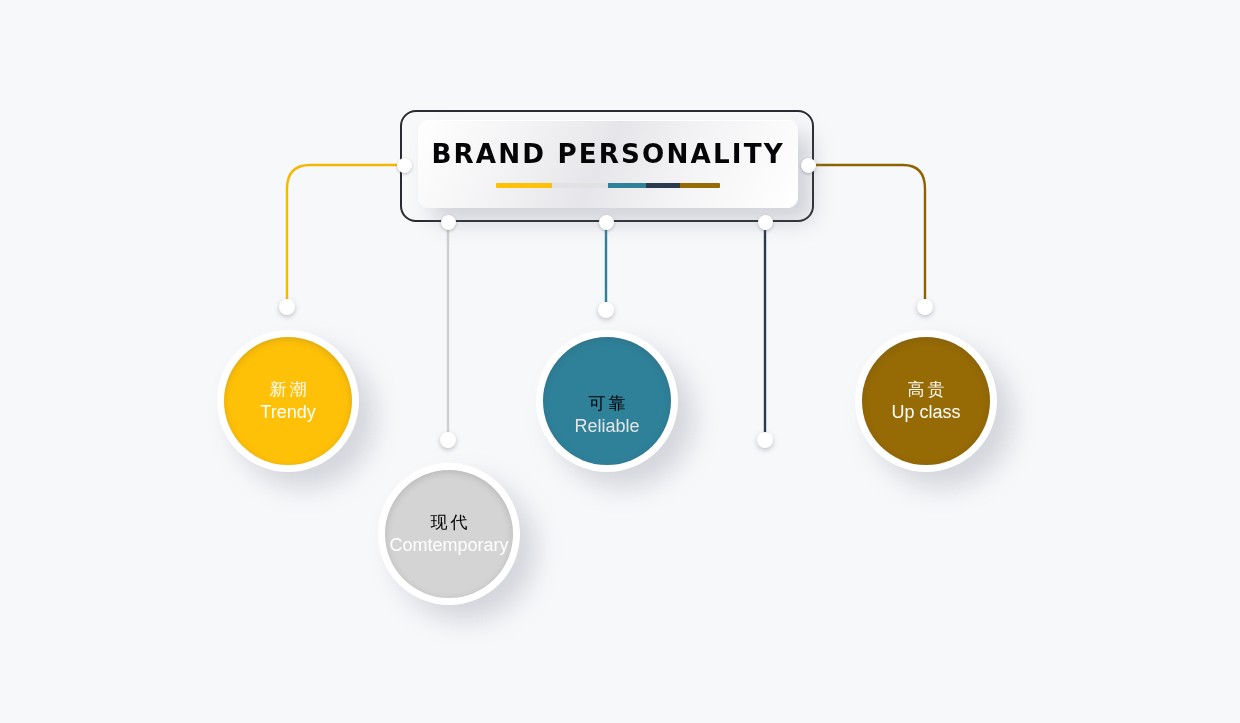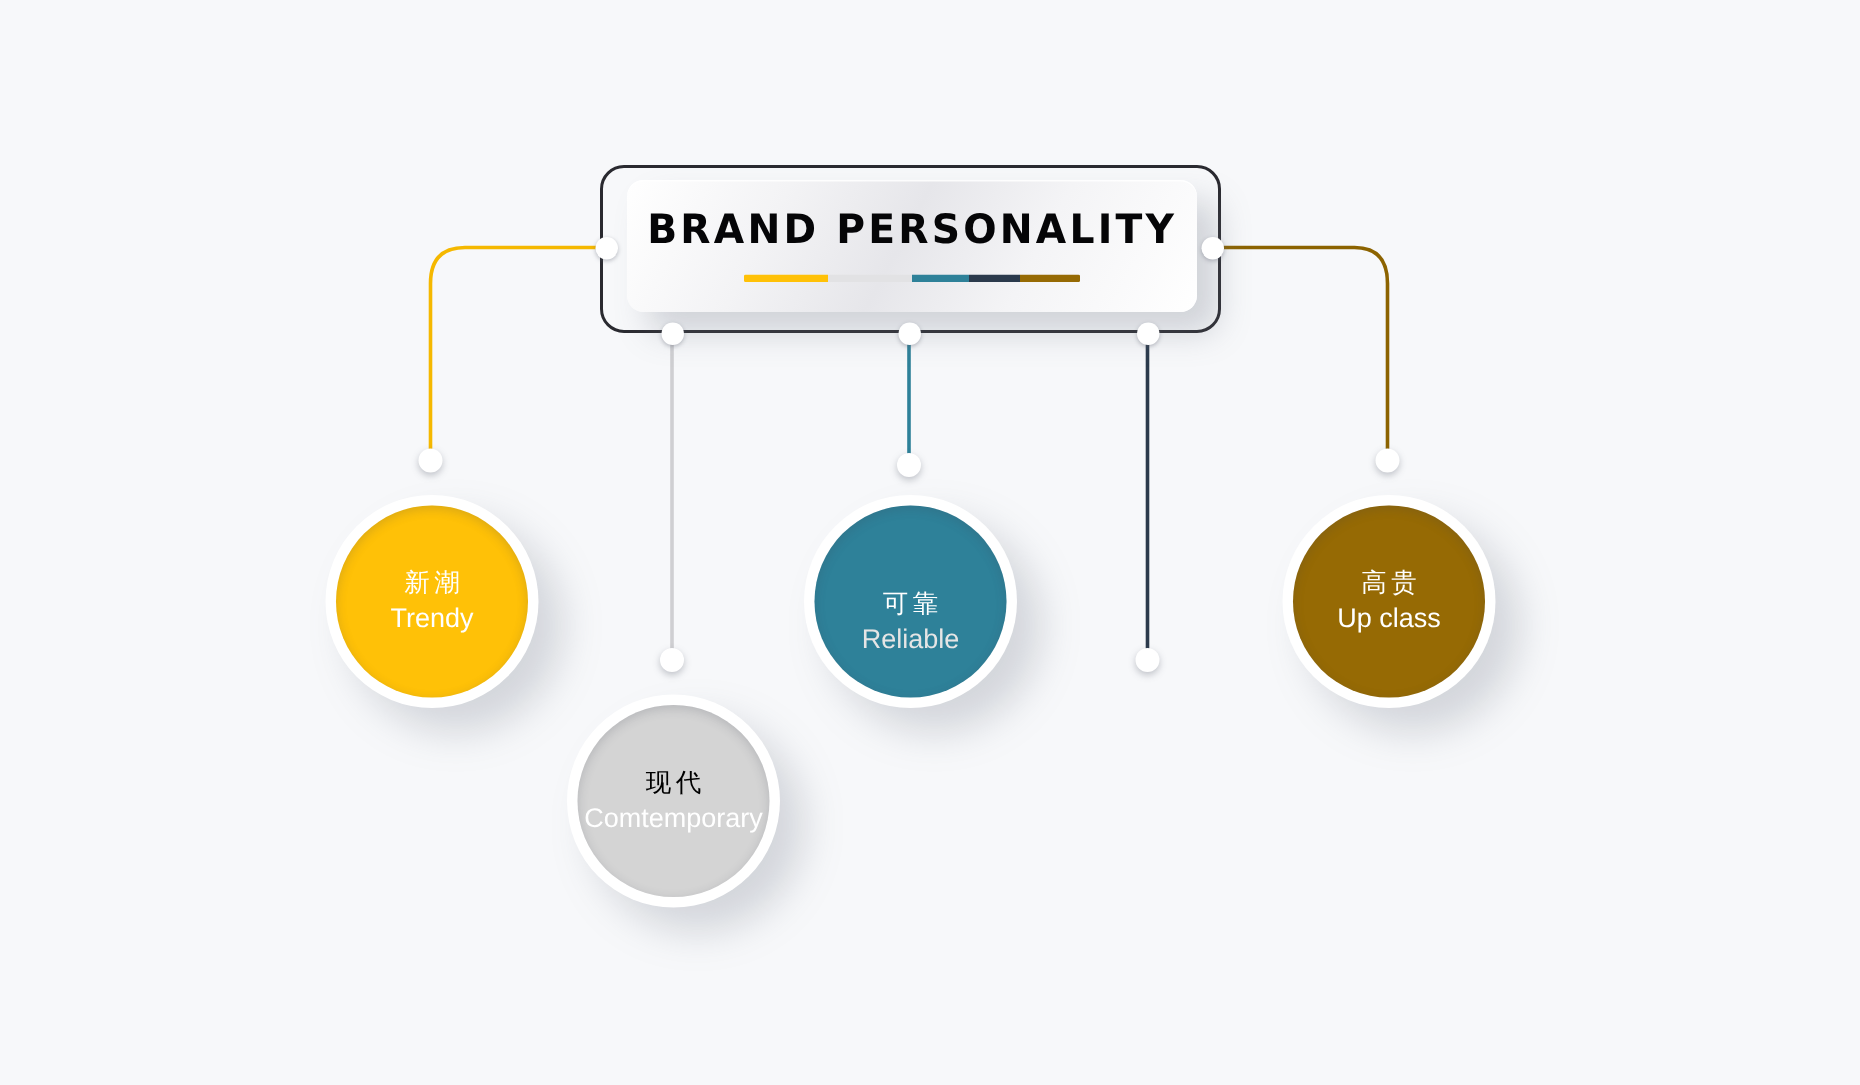--- a/index.html
+++ b/index.html
@@ -188,21 +188,21 @@
 
   <div class="node" id="node-1" style="left: 378px; top: 463px;">
     <div class="node-inner" id="inner-1" style="background: rgb(212, 212, 212);">
       <div class="node-cn" style="color: #000000;">现代</div>
       <div class="node-en" style="color: rgb(255, 255, 255);">Comtemporary</div>
     </div>
   </div>
 
   <div class="node" id="node-2" style="left: 536px; top: 330px;">
     <div class="node-inner" id="inner-2" style="background: rgb(46, 129, 153);">
-      <div class="node-cn" style="color: #ffffff; margin-top: 28px;">可靠</div>
+      <div class="node-cn" style="color: #000000; margin-top: 28px;">可靠</div>
       <div class="node-en" style="color: #e5e5e5;">Reliable</div>
     </div>
   </div>
 
 
   <div class="node" id="node-4" style="left: 855px; top: 330px;">
     <div class="node-inner" id="inner-4" style="background: rgb(150, 106, 4);">
       <div class="node-cn" style="color: rgb(255, 255, 255);">高贵</div>
       <div class="node-en" style="color: rgb(255, 255, 255);">Up class</div>
     </div>

